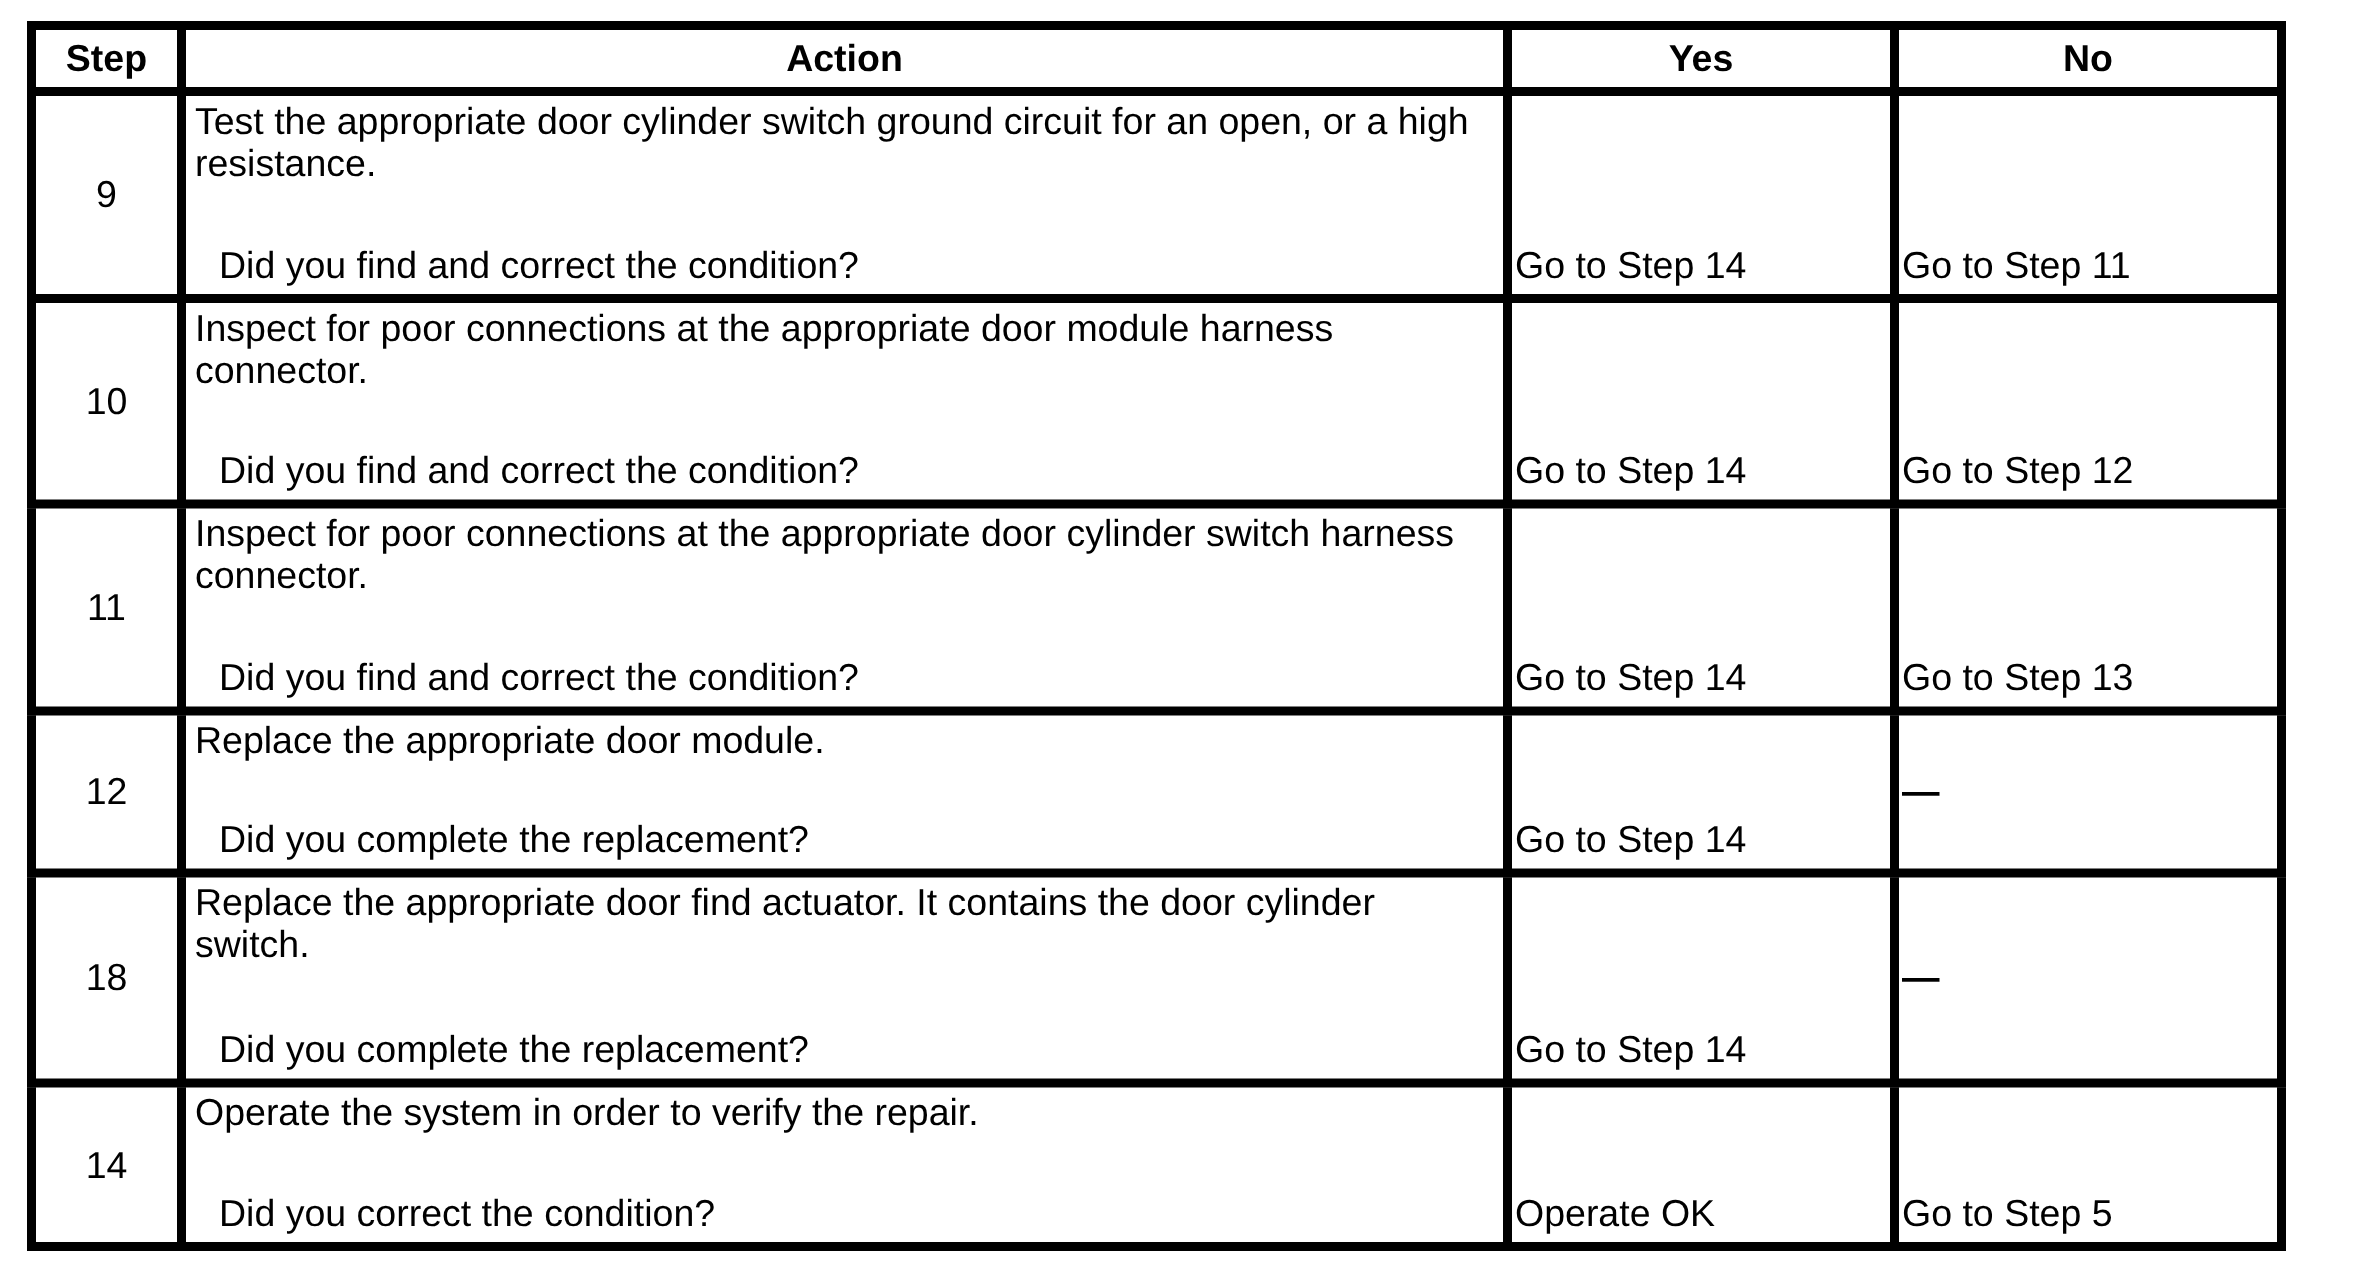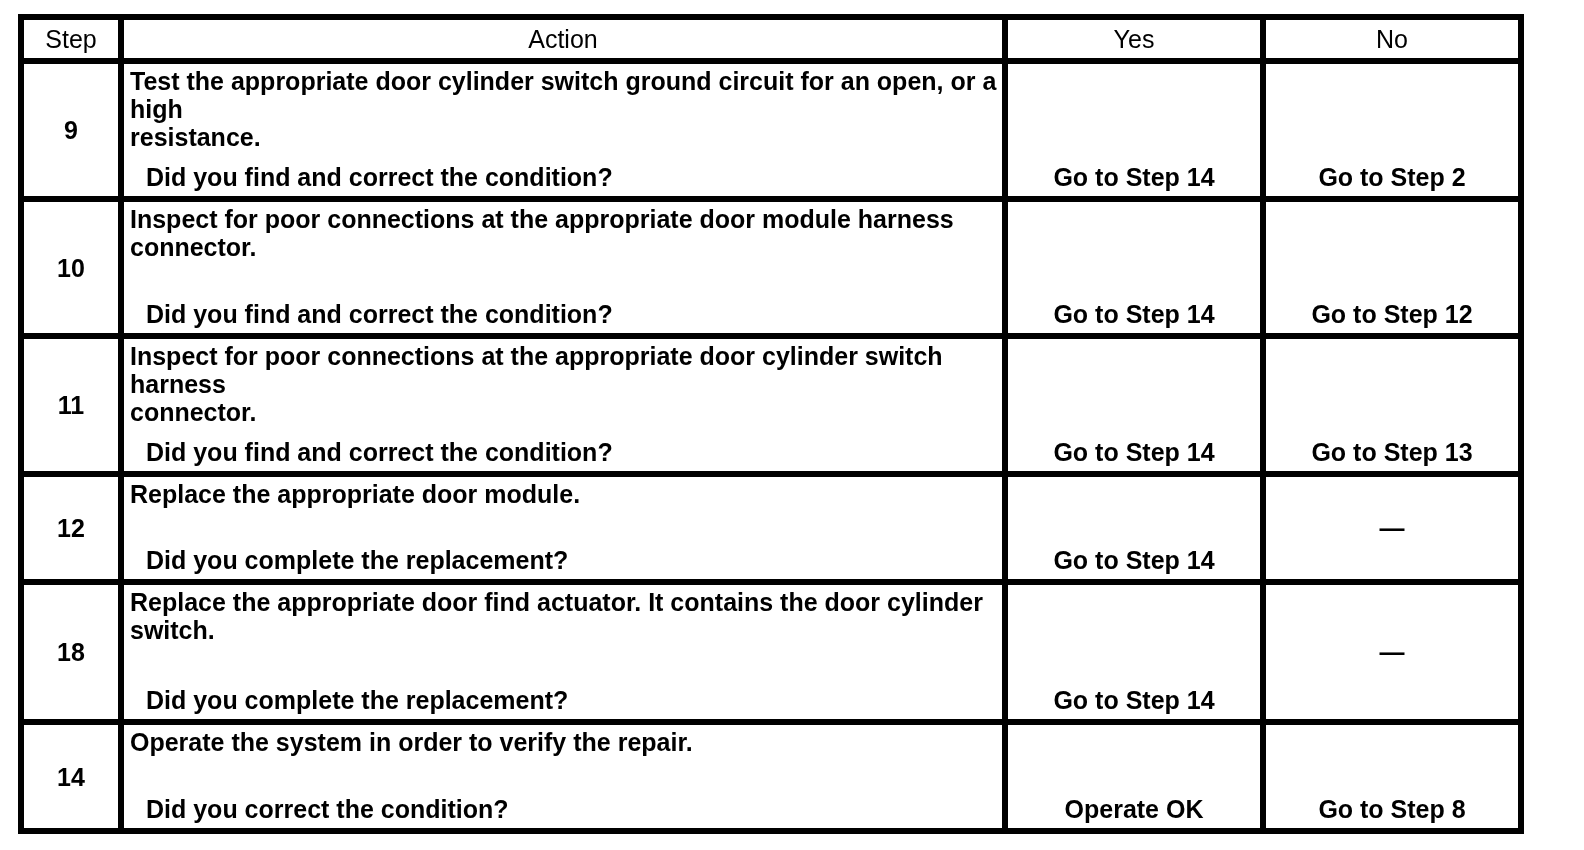--- a/index.html
+++ b/index.html
@@ -22,25 +22,24 @@
   col.c-step   { width: 100px; }
   col.c-action { width: 884px; }
   col.c-yes    { width: 258px; }
   col.c-no     { width: 258px; }
 
   th, td {
     border: 6px solid #000000;
     font-size: 25px;
     line-height: 28px;
     overflow: hidden;
-    font-weight: bold;
   }
   thead tr { height: 44px; }
   th {
-    font-weight: normal;
+    font-weight: bold;
     text-align: center;
     vertical-align: middle;
     padding: 2px 0;
   }
   
   tbody tr:nth-child(1) { height: 138px; }
   tbody tr:nth-child(2) { height: 137px; }
   tbody tr:nth-child(3) { height: 138px; }
   tbody tr:nth-child(4) { height: 108px; }
   tbody tr:nth-child(5) { height: 140px; }
@@ -59,21 +58,21 @@
     white-space: pre-line;
   }
   .action-question {
     position: absolute;
     left: 22px;
     bottom: 5px;
     white-space: nowrap;
   }
   td.answer-cell {
     vertical-align: bottom;
-    text-align: center;
+    text-align: left;
     padding: 0 2px 5px 2px;
   }
   td.answer-cell.dash {
     vertical-align: middle;
     padding-bottom: 0;
     font-weight: bold;
   }
 </style>
 </head>
 <body>
@@ -95,21 +94,21 @@
   </thead>
   <tbody>
       <tr>
         <td class="step-cell">9</td>
         <td class="action-cell">
           <div class="action-text">Test the appropriate door cylinder switch ground circuit for an open, or a high
 resistance.</div>
           <div class="action-question">Did you find and correct the condition?</div>
         </td>
         <td class="answer-cell">Go to Step 14</td>
-        <td class="answer-cell">Go to Step 2</td>
+        <td class="answer-cell">Go to Step 11</td>
       </tr>
       <tr>
         <td class="step-cell">10</td>
         <td class="action-cell">
           <div class="action-text">Inspect for poor connections at the appropriate door module harness
 connector.</div>
           <div class="action-question">Did you find and correct the condition?</div>
         </td>
         <td class="answer-cell">Go to Step 14</td>
         <td class="answer-cell">Go to Step 12</td>
@@ -143,16 +142,16 @@
         <td class="answer-cell">Go to Step 14</td>
         <td class="answer-cell dash">—</td>
       </tr>
       <tr>
         <td class="step-cell">14</td>
         <td class="action-cell">
           <div class="action-text">Operate the system in order to verify the repair.</div>
           <div class="action-question">Did you correct the condition?</div>
         </td>
         <td class="answer-cell">Operate OK</td>
-        <td class="answer-cell">Go to Step 8</td>
+        <td class="answer-cell">Go to Step 5</td>
       </tr>
     </tbody>
 </table>
 
 </body></html>

